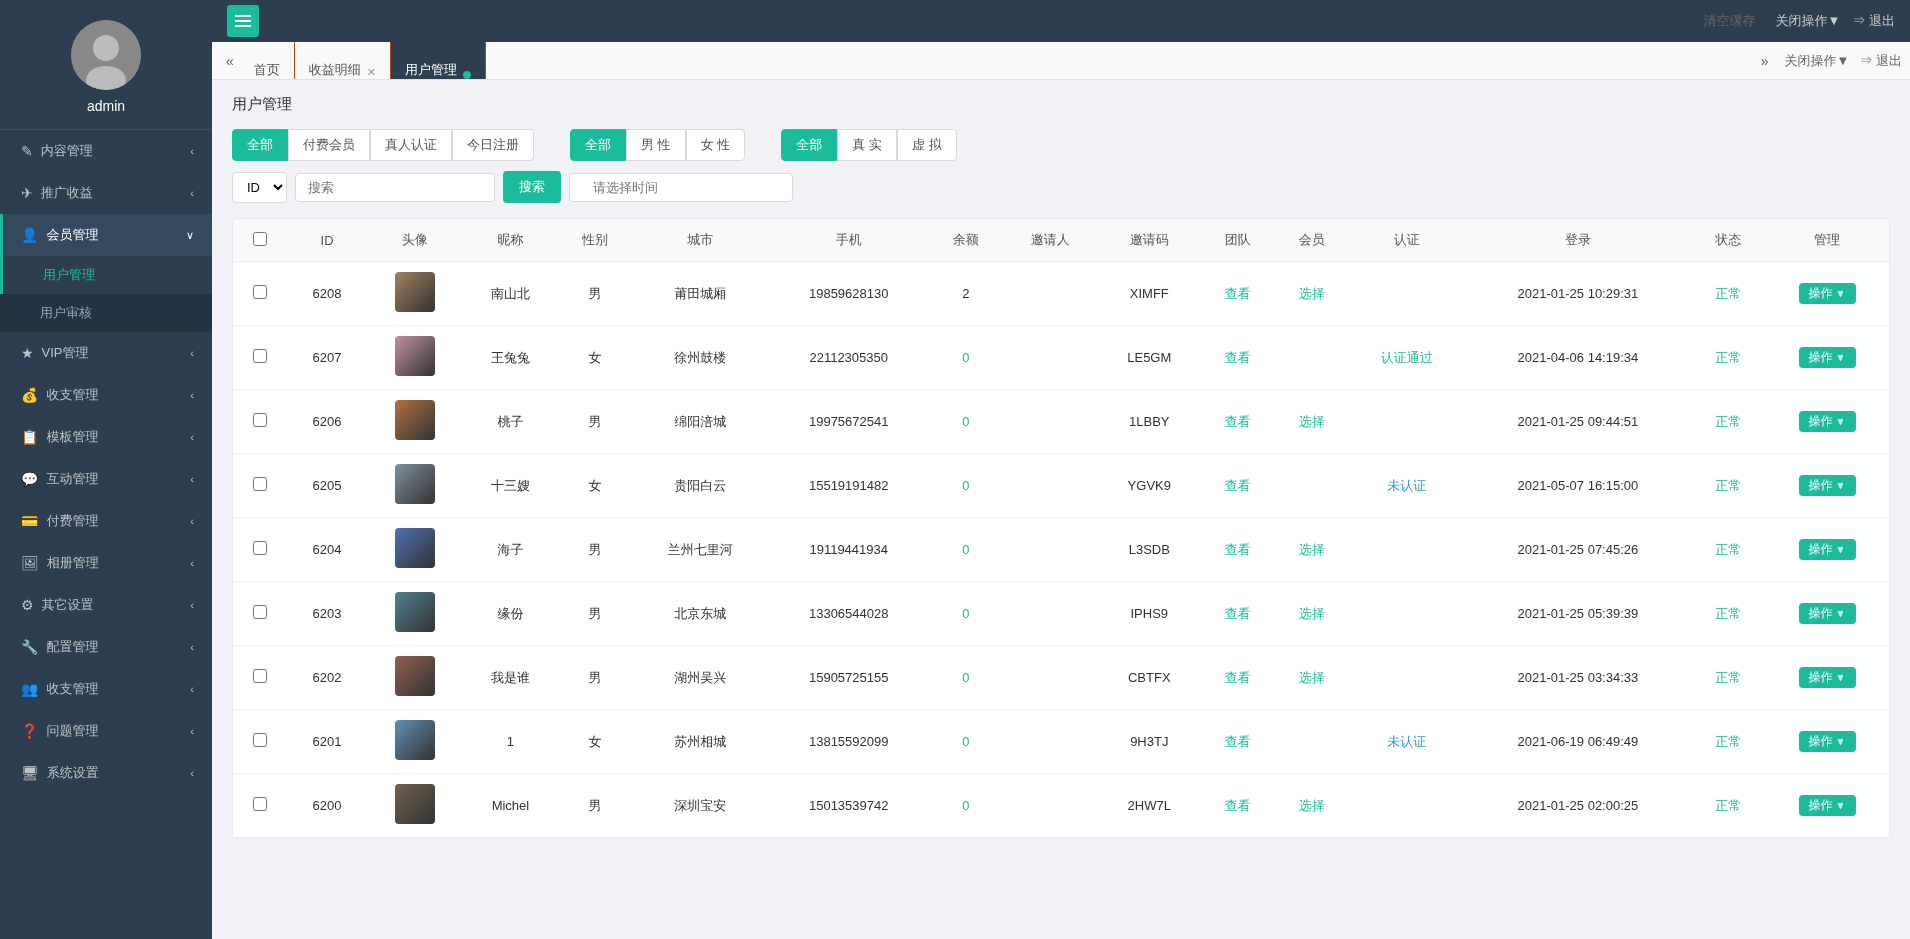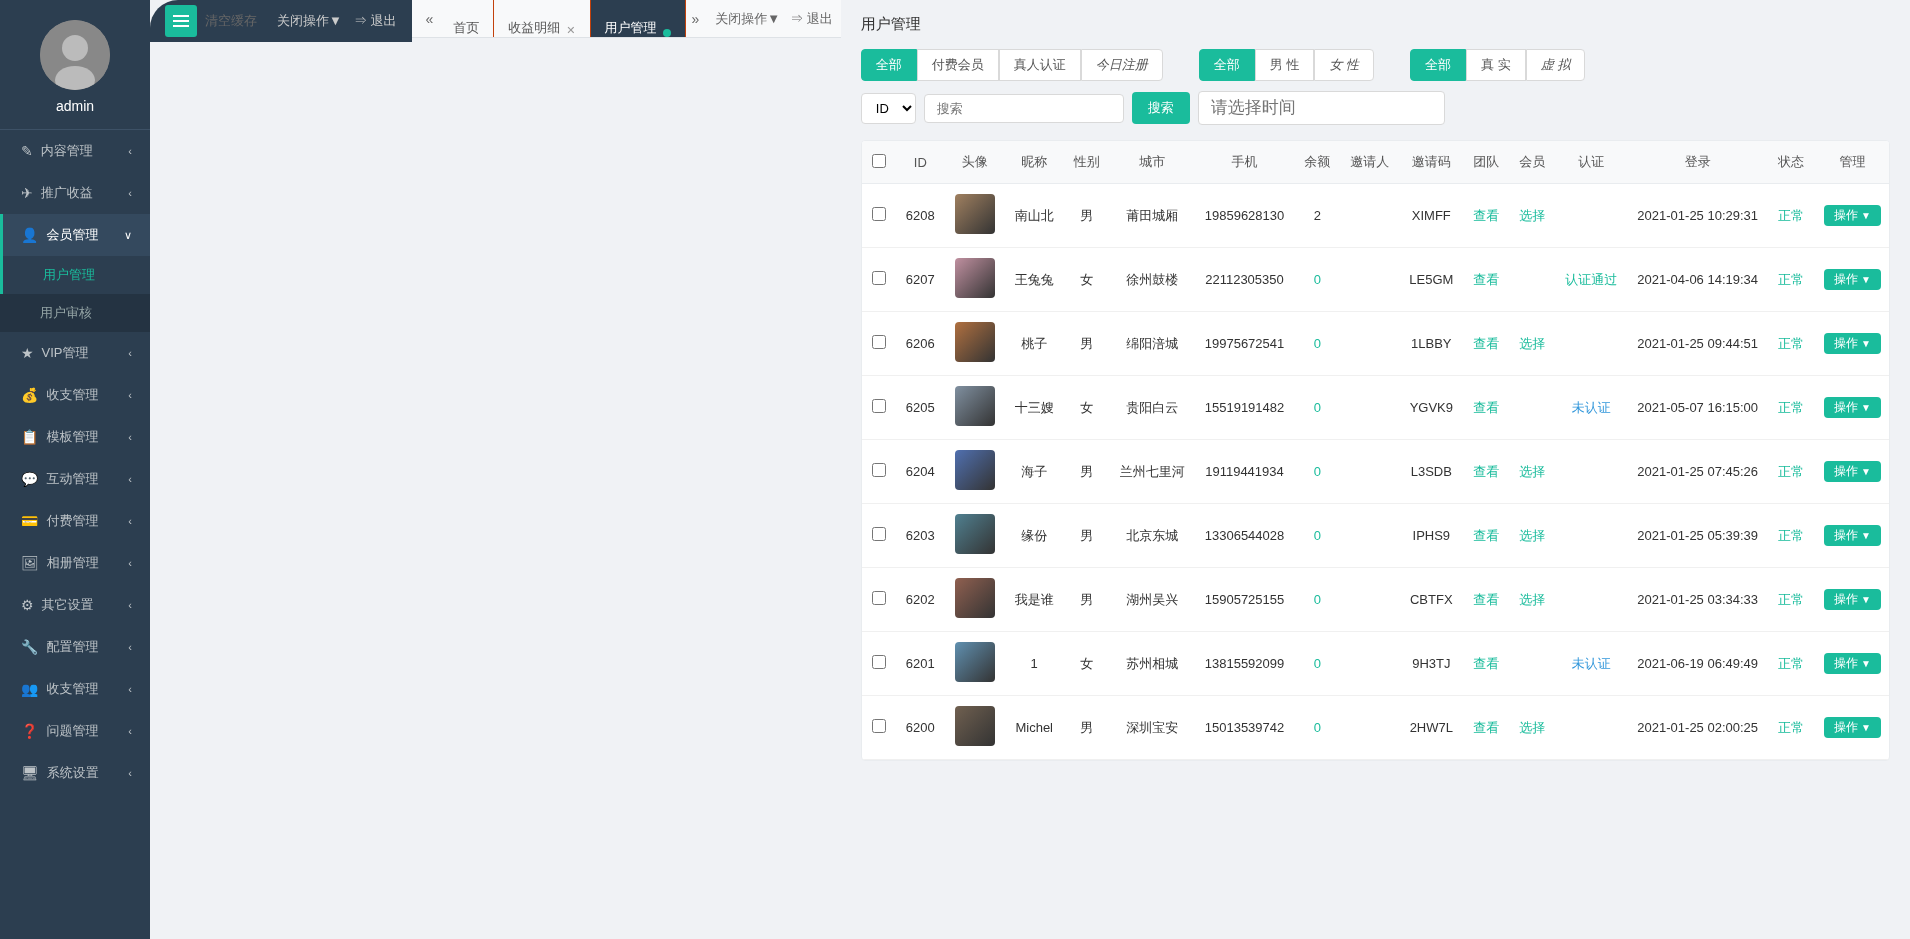--- a/index.html
+++ b/index.html
@@ -1,20 +1,20 @@
 <!DOCTYPE html>
 <html><head>
   <meta charset="utf-8">
   <style>
     * { box-sizing: border-box; margin: 0; padding: 0; }
     body { font-family: 'Microsoft YaHei', Arial, sans-serif; font-size: 13px; background: #f0f2f5; display: flex; height: 100vh; overflow: hidden; }
 
     
     .sidebar {
-      width: 150px;
+      width: 212px;
       background: #2c3e50;
       color: #ccc;
       display: flex;
       flex-direction: column;
       flex-shrink: 0;
       overflow-y: auto;
     }
     .sidebar-avatar {
       display: flex;
       flex-direction: column;
@@ -59,23 +59,22 @@
       color: #95a5a6;
       cursor: pointer;
       display: block;
     }
     .submenu-item.active { color: #1abc9c; border-left: 3px solid #1abc9c; background: #2c3e50; }
 
     
     .main-area {
       flex: 1;
       display: flex;
-      flex-direction: row;
+      flex-direction: column;
       overflow: hidden;
-      border-radius: 28px;
     }
 
     
     .top-bar {
       background: #2c3e50;
       height: 42px;
       display: flex;
       align-items: center;
       justify-content: space-between;
       padding: 0 15px;
@@ -190,21 +189,21 @@
     .filter-group { display: flex; align-items: center; gap: 0; }
     .filter-btn {
       padding: 6px 14px;
       border: 1px solid #d9d9d9;
       background: #fff;
       cursor: pointer;
       font-size: 13px;
       color: #555;
     }
     .filter-btn:first-child { border-radius: 4px 0 0 4px; text-align: center; }
-    .filter-btn:last-child { border-radius: 0 4px 4px 0; font-style: italic; }
+    .filter-btn:last-child { border-radius: 0 4px 4px 0; }
     .filter-btn.active-teal {
       background: #1abc9c;
       color: #fff;
       border-color: #1abc9c;
     }
     .filter-separator { width: 20px; }
 
     
     .search-bar {
       display: flex;
@@ -232,22 +231,22 @@
       color: #fff;
       border: none;
       padding: 7px 16px;
       border-radius: 4px;
       cursor: pointer;
       font-size: 13px;
     }
     .date-select {
       border: 1px solid #d9d9d9;
       border-radius: 4px;
-      padding: 6px 12px;
-      font-size: 17px;
+      padding: 6px 23px;
+      font-size: 13px;
       background: #fff;
       color: #999;
       cursor: pointer;
     }
 
     
     .table-container { background: #fff; border-radius: 4px; overflow: hidden; border: 1px solid #e9ecef; }
     table { width: 100%; border-collapse: collapse; }
     thead tr { background: #f8f9fa; }
     th {

